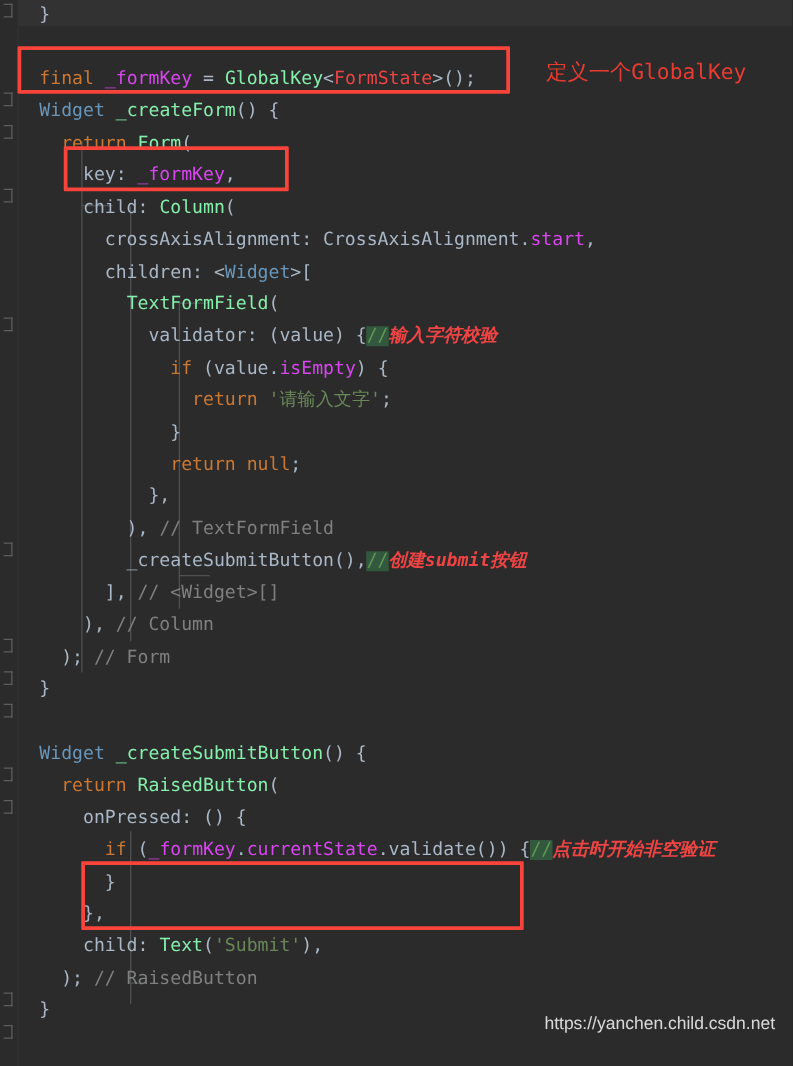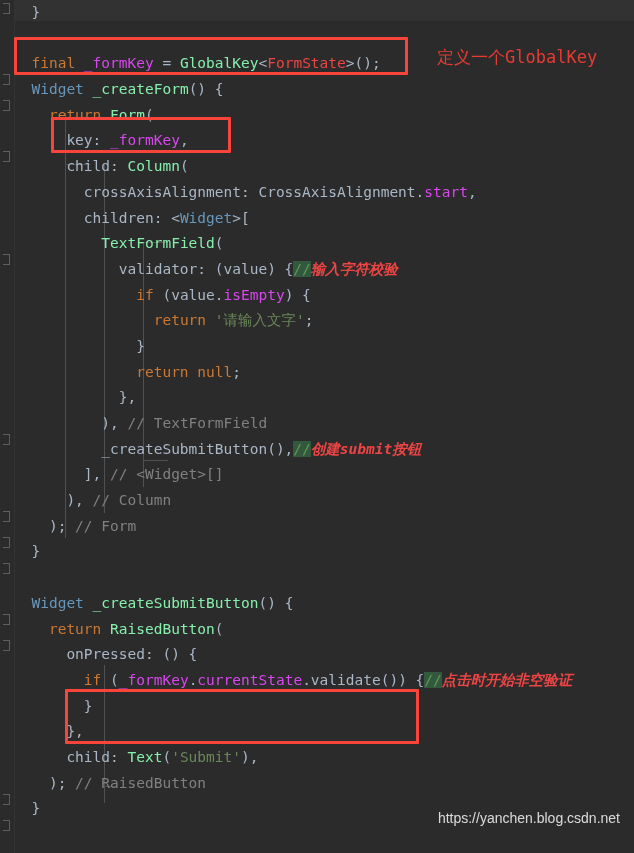--- a/index.html
+++ b/index.html
@@ -129,14 +129,14 @@
 
   <div id="annboxes">
       <div class="rbox" style="left: 14px; top: 37px; width: 394px; height: 38px; border-color: rgb(249, 68, 59);"></div>
       <div class="rbox" style="left: 51px; top: 117px; width: 180px; height: 36px; border-color: rgb(249, 68, 59);"></div>
       <div class="rbox" style="left: 65px; top: 689px; width: 354px; height: 55px; border-color: rgb(249, 68, 59);"></div>
     </div>
   <div id="annnotes">
       <div class="rnote" style="left: 437px; top: 46px;">定义一个GlobalKey</div>
     </div>
 
-  <div class="watermark">https://yanchen.blog.csdn.net</div>
+  <div class="watermark">https://yanchen.child.csdn.net</div>
 </div>
 
 </body></html>

